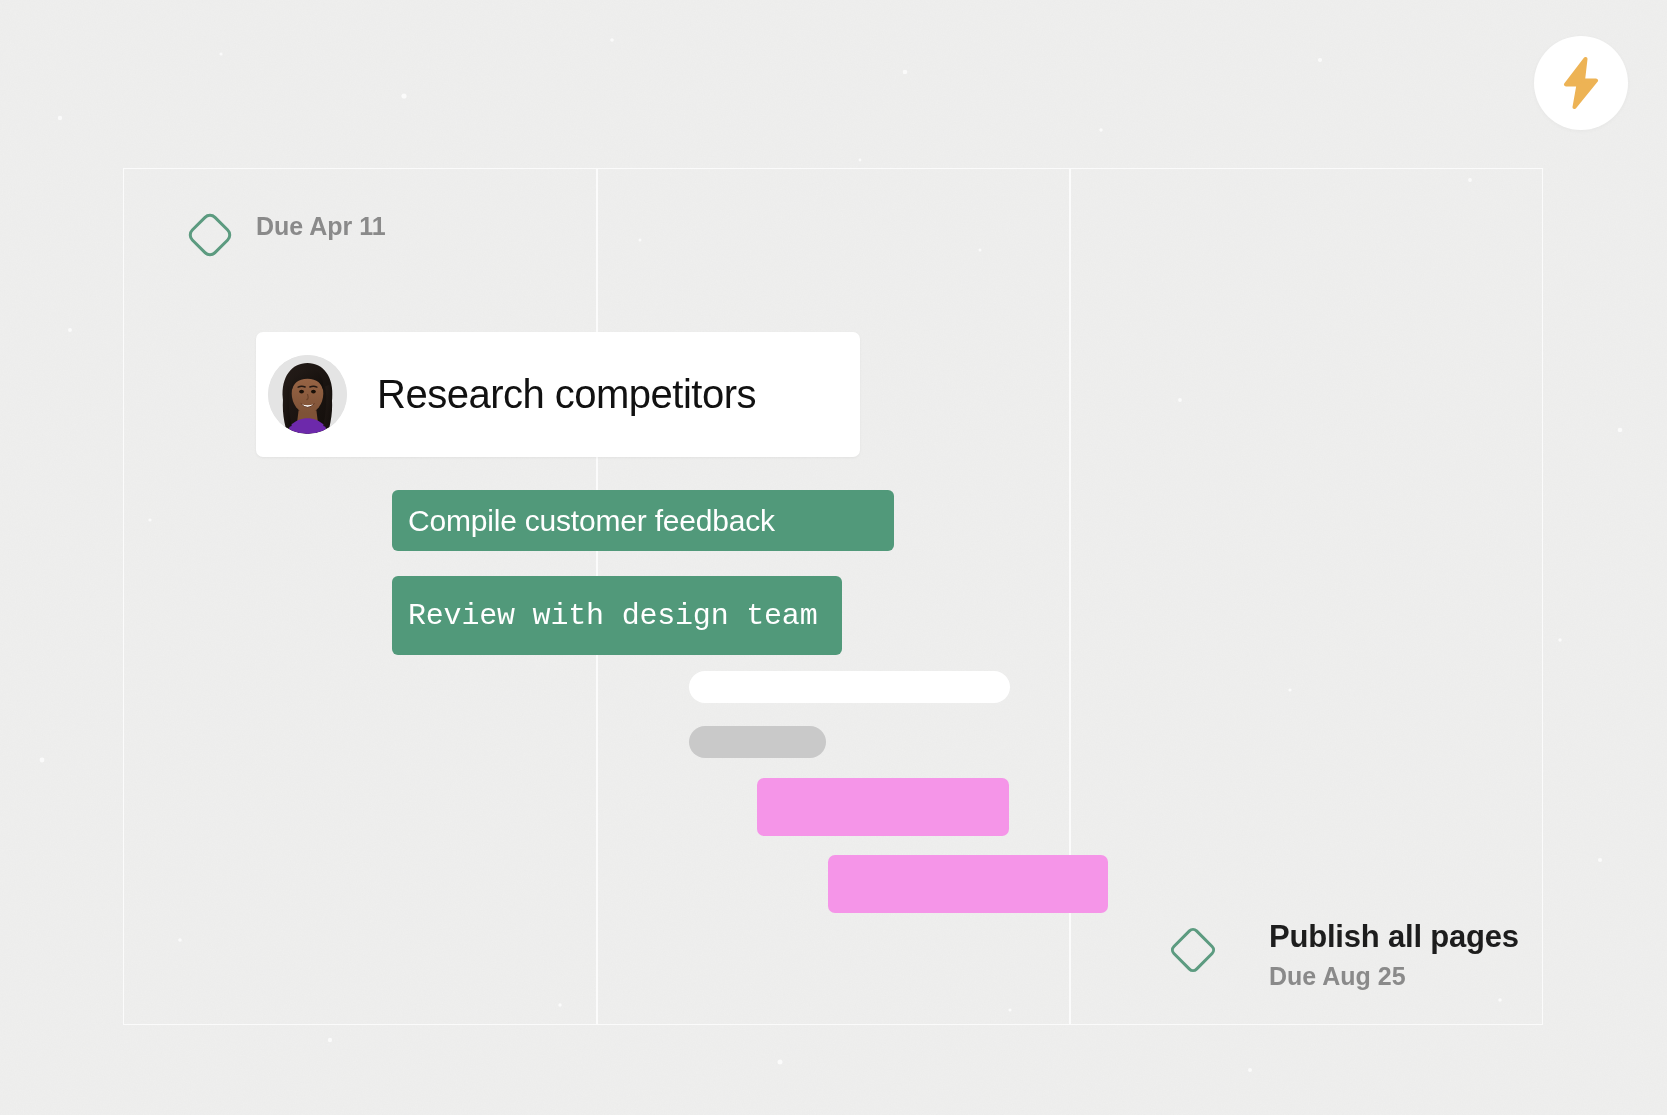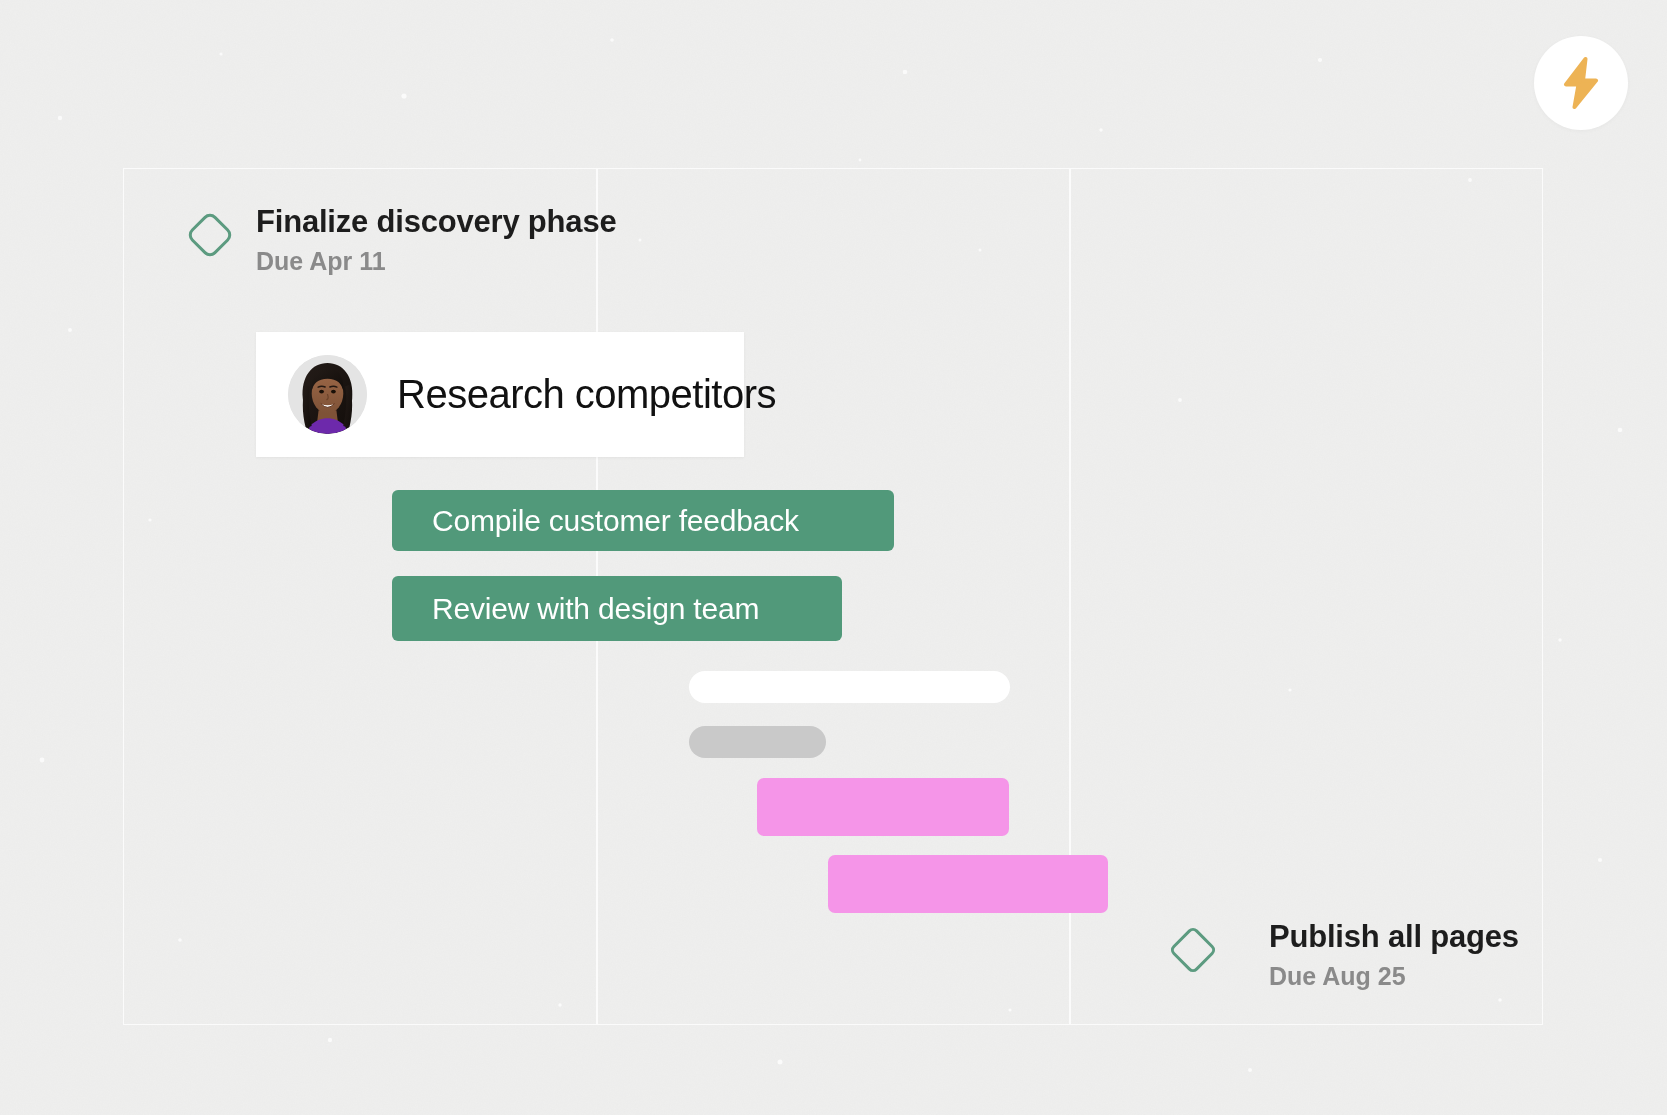--- a/index.html
+++ b/index.html
@@ -96,27 +96,27 @@
   .milestone.right .ms-text { text-align: left; margin-left: 48px; }
 
   #milestone-start { left: 182px; top: 205px; }
   #milestone-end   { left: 1165px; top: 920px; }
 
   
   .task-card {
     position: absolute;
     left: 256px;
     top: 332px;
-    width: 488px;
+    width: 604px;
     height: 125px;
     background: #ffffff;
-    border-radius: 0;
+    border-radius: 7px;
     display: flex;
     align-items: center;
-    padding-left: 32px;
+    padding-left: 12px;
     z-index: 5;
     box-shadow: 0 1px 3px rgba(0,0,0,0.05);
   }
   .avatar {
     flex: none;
     width: 79px;
     height: 79px;
     border-radius: 50%;
     overflow: hidden;
     background: #e3e3e3;
@@ -135,40 +135,40 @@
   
   .bar {
     position: absolute;
     z-index: 4;
     display: flex;
     align-items: center;
   }
   .bar.green {
     background: #51997a;
     border-radius: 6px;
-    padding-left: 40px;
+    padding-left: 16px;
   }
   .bar.green .bar-label {
     font-size: 30px;
     color: #ffffff;
     white-space: nowrap;
     letter-spacing: -0.2px;
   }
   .bar.pill {
     border-radius: 999px;
   }
   .bar.pill.white { background: #ffffff; }
   .bar.pill.grey  { background: #c9c9c9; }
   .bar.pink {
     background: #f595e8;
     border-radius: 7px;
   }
 
   #bar-compile  { left: 392px; top: 490px; width: 502px; height: 61px; }
-  #bar-review   { left: 392px; top: 576px; width: 450px; height: 65px; }
+  #bar-review   { left: 392px; top: 576px; width: 450px; height: 79px; font-family: Liberation Mono, monospace; }
   #bar-ghost-1  { left: 689px; top: 671px; width: 321px; height: 32px; }
   #bar-ghost-2  { left: 689px; top: 726px; width: 137px; height: 32px; }
   #bar-pink-1   { left: 757px; top: 778px; width: 252px; height: 58px; }
   #bar-pink-2   { left: 828px; top: 855px; width: 280px; height: 58px; }
 </style>
 </head>
 <body>
 
 <svg id="texture" width="1667" height="1115" viewBox="0 0 1667 1115">
   <defs>
@@ -221,21 +221,20 @@
   <div class="col-divider d2"></div>
 </div>
 
 <div class="milestone" id="milestone-start">
   <span class="diamond">
     <svg width="56" height="56" viewBox="0 0 56 56" aria-hidden="true">
       <rect x="12" y="12" width="32" height="32" rx="7" ry="7" transform="rotate(45 28 28)" fill="none" stroke="#5c9b80" stroke-width="3"></rect>
     </svg>
   </span>
   <div class="ms-text">
-    <div class="ms-title">Finalize discovery phase</div>
     <div class="ms-due">Due Apr 11</div>
   </div>
 </div>
 
 <div class="task-card">
   <span class="avatar">
     <svg viewBox="0 0 80 80" aria-hidden="true">
       <defs>
         <clipPath id="avclip">
             <circle cx="40" cy="40" r="40"></circle>

